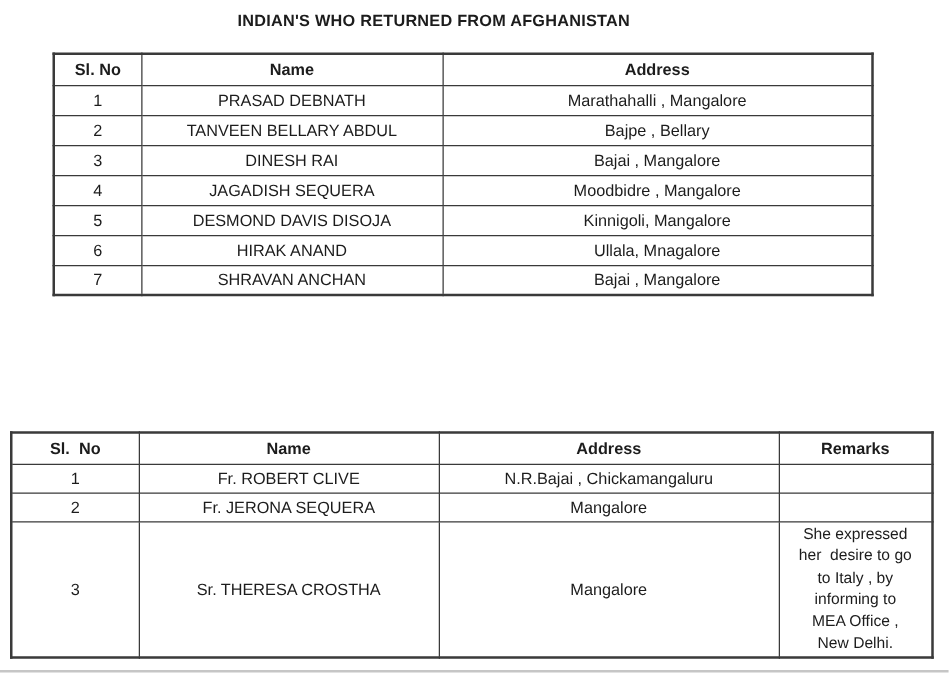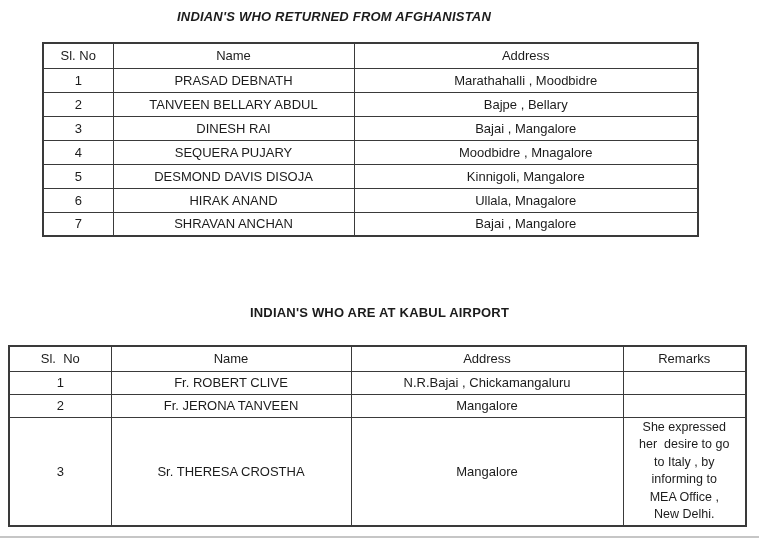--- a/index.html
+++ b/index.html
@@ -20,21 +20,21 @@
 
   .doc-title {
     position: absolute;
     font-size: 13px;
     font-weight: bold;
     letter-spacing: 0.2px;
     text-align: center;
     color: var(--text);
     white-space: pre-wrap;
   }
-  #title1 { top: 9px;  left: 4px; width: 660px; font-style: italic; }
+  #title1 { top: 9px;  left: 17px; width: 660px; }
   #title2 { top: 305px; left: 0; width: 759px; }
 
   table {
     position: absolute;
     border-collapse: collapse;
     table-layout: fixed;
     background: var(--background);
   }
   #table1 { left: 42px; top: 42px; width: 655px; }
   #table2 { left: 8px;  top: 345px; width: 737px; }
@@ -42,21 +42,21 @@
   th, td {
     border: 1px solid var(--border);
     text-align: center;
     vertical-align: middle;
     font-size: 13px;
     padding: 1px 3px;
     white-space: pre-wrap;
     overflow: hidden;
   }
   table { border: 2px solid var(--border); }
-  th { font-weight: normal; }
+  th { font-weight: bold; }
 
   #table1 th { height: 25px; }
   #table1 td { height: 24px; }
   #table2 th { height: 25px; }
   #table2 tr.r0 td, #table2 tr.r1 td { height: 23px; }
   #table2 tr.r2 td { height: 108px; }
 
   td.remarks-col {
     font-size: 12.5px;
     line-height: 17.5px;
@@ -86,56 +86,55 @@
       <tr>
         <th>Sl. No</th>
         <th>Name</th>
         <th>Address</th>
       </tr>
     </thead>
     <tbody>
       <tr>
         <td>1</td>
         <td>PRASAD DEBNATH</td>
-        <td>Marathahalli , Moodbidre</td>
+        <td>Marathahalli , Mangalore</td>
       </tr>
       <tr>
         <td>2</td>
         <td>TANVEEN BELLARY ABDUL</td>
         <td>Bajpe , Bellary</td>
       </tr>
       <tr>
         <td>3</td>
         <td>DINESH RAI</td>
         <td>Bajai , Mangalore</td>
       </tr>
       <tr>
         <td>4</td>
-        <td>SEQUERA PUJARY</td>
-        <td>Moodbidre , Mnagalore</td>
+        <td>JAGADISH SEQUERA</td>
+        <td>Moodbidre , Mangalore</td>
       </tr>
       <tr>
         <td>5</td>
         <td>DESMOND DAVIS DISOJA</td>
         <td>Kinnigoli, Mangalore</td>
       </tr>
       <tr>
         <td>6</td>
         <td>HIRAK ANAND</td>
         <td>Ullala, Mnagalore</td>
       </tr>
       <tr>
         <td>7</td>
         <td>SHRAVAN ANCHAN</td>
         <td>Bajai , Mangalore</td>
       </tr>
     </tbody>
   </table>
 
-  <div id="title2" class="doc-title">INDIAN'S WHO ARE AT KABUL AIRPORT</div>
 
   <table id="table2">
     <colgroup>
       <col style="width:102px">
         <col style="width:240px">
         <col style="width:272px">
         <col style="width:123px">
     </colgroup>
     <thead>
       <tr>
@@ -147,21 +146,21 @@
     </thead>
     <tbody>
       <tr class="r0">
         <td>1</td>
         <td>Fr. ROBERT CLIVE</td>
         <td>N.R.Bajai , Chickamangaluru</td>
         <td class="remarks-col"></td>
       </tr>
       <tr class="r1">
         <td>2</td>
-        <td>Fr. JERONA TANVEEN</td>
+        <td>Fr. JERONA SEQUERA</td>
         <td>Mangalore</td>
         <td class="remarks-col"></td>
       </tr>
       <tr class="r2">
         <td>3</td>
         <td>Sr. THERESA CROSTHA</td>
         <td>Mangalore</td>
         <td class="remarks-col">She expressed
 her  desire to go
 to Italy , by

